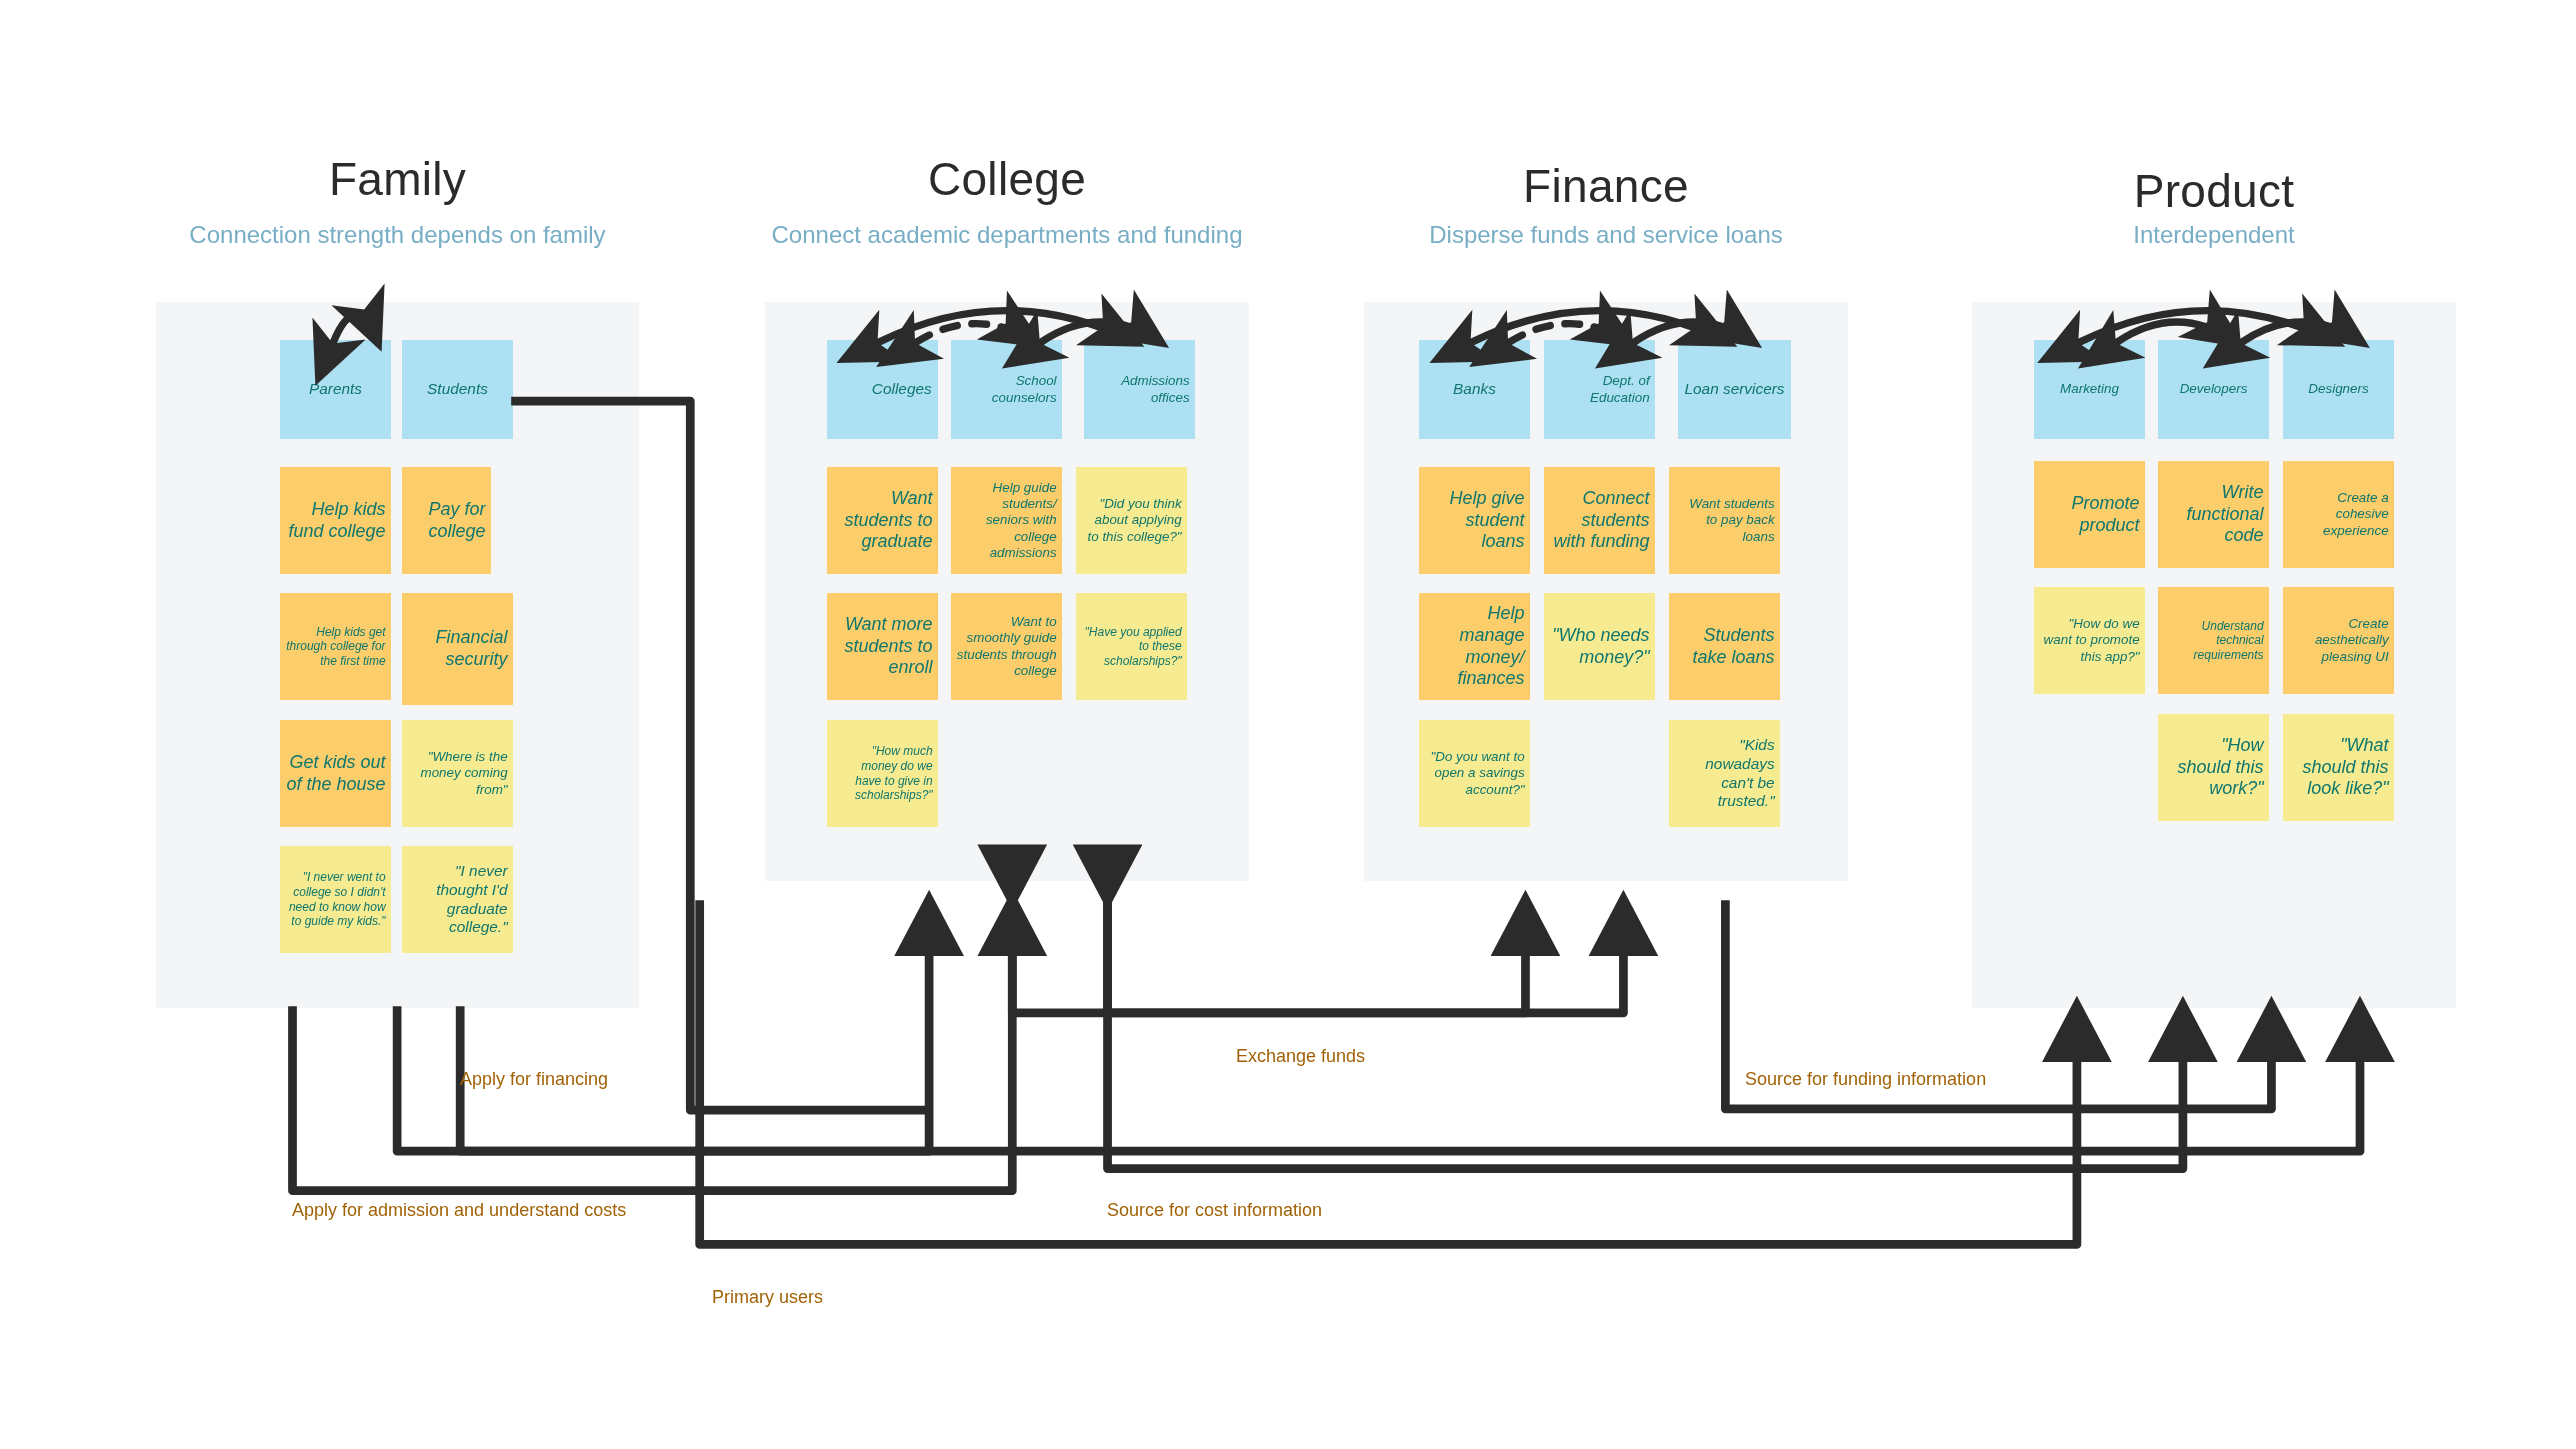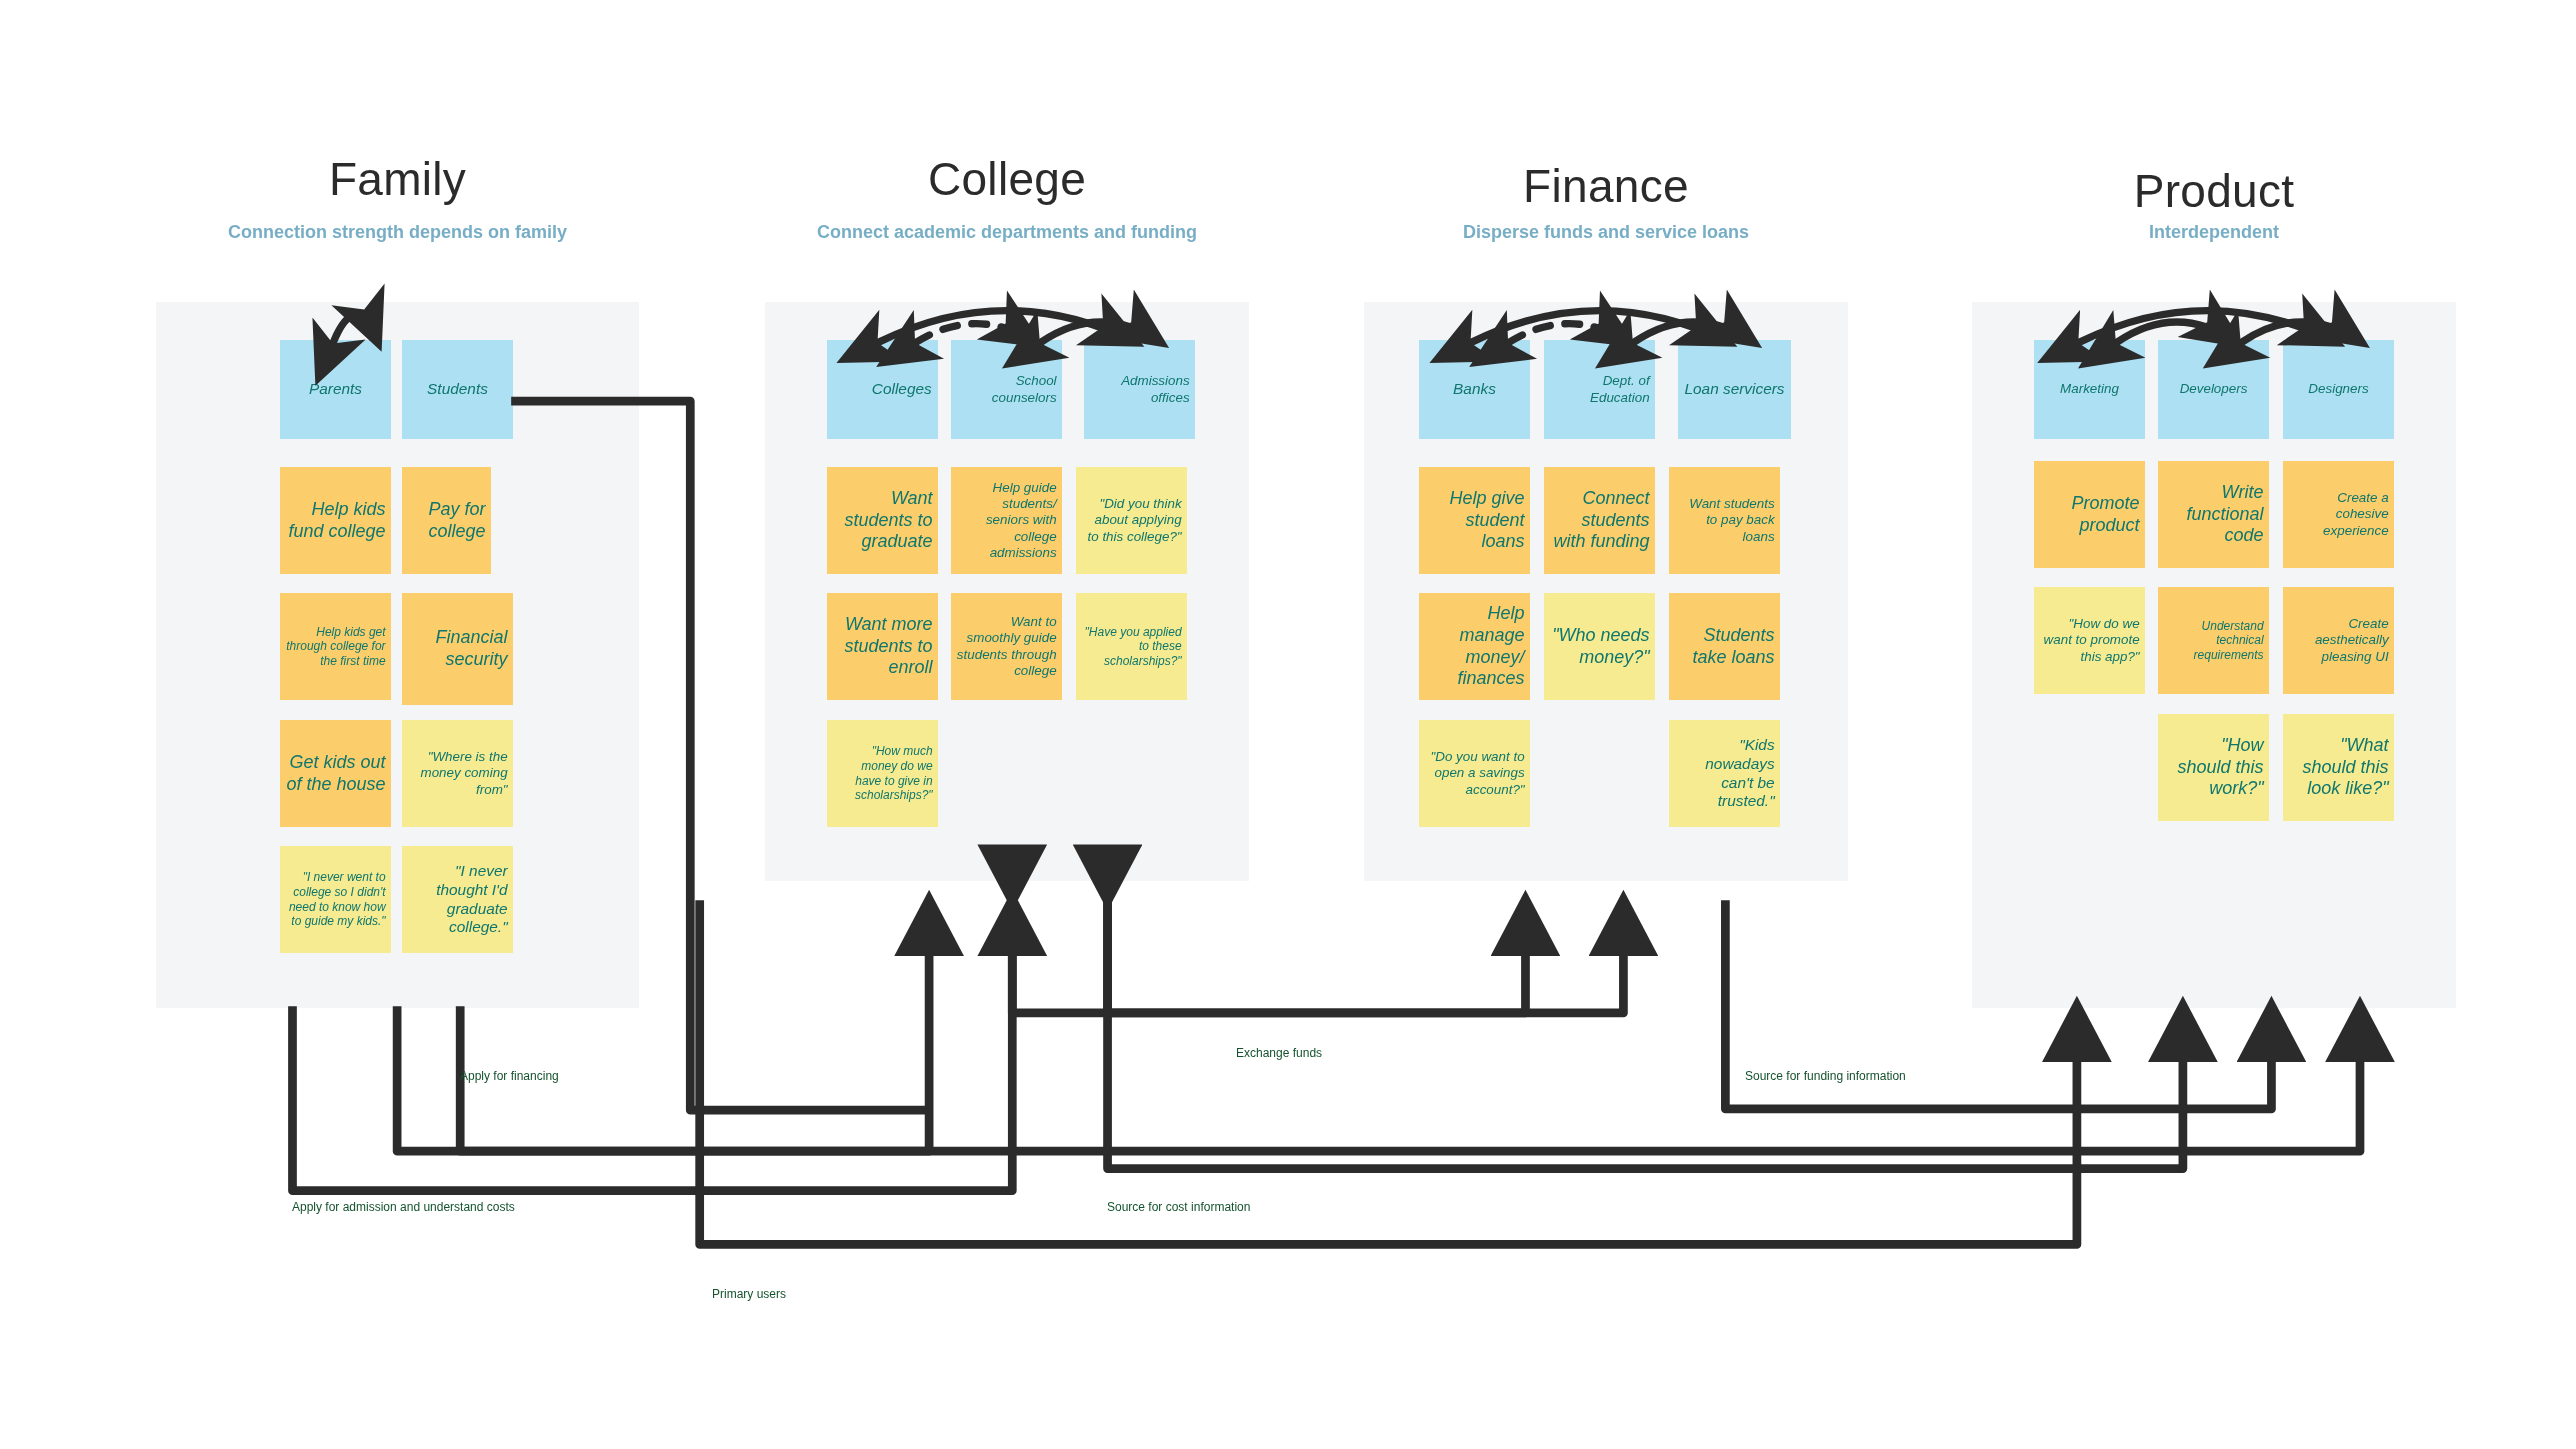--- a/index.html
+++ b/index.html
@@ -36,22 +36,22 @@
     color: #2b2b2b;
     letter-spacing: 0.3px;
     line-height: 1;
     white-space: nowrap;
   }
   .group-subtitle {
     position: absolute;
     left: 0;
     width: 100%;
     text-align: center;
-    font-size: 18px;
-    font-weight: 700;
+    font-size: 24px;
+    font-weight: 400;
     color: #77aec6;
     line-height: 1;
     white-space: nowrap;
   }
 
   
   .panel {
     position: absolute;
     background: #f4f5f7;
   }
@@ -74,22 +74,22 @@
   .card.yellow { background: #f6eb90; }
 
   .t-lg { font-size: 18px; }
   .t-md { font-size: 15.4px; }
   .t-sm { font-size: 13.4px; }
   .t-xs { font-size: 12px; }
 
   
   .conn-label {
     position: absolute;
-    font-size: 12px;
-    color: #14532d;
+    font-size: 18px;
+    color: #a16207;
     white-space: nowrap;
     line-height: 1;
   }
 
   svg.overlay {
     position: absolute;
     left: 0; top: 0;
     width: 2576px;
     height: 1449px;
     pointer-events: none;

